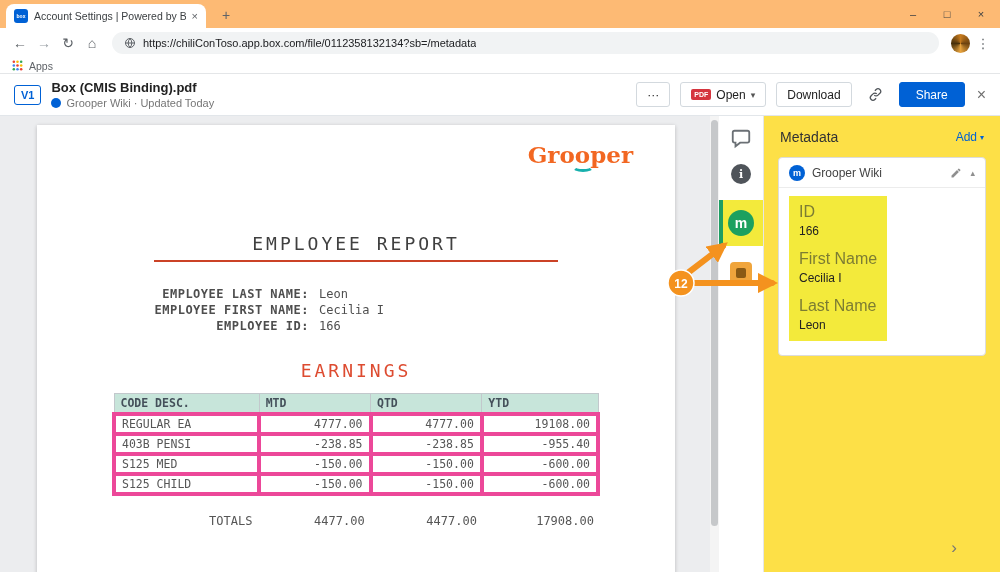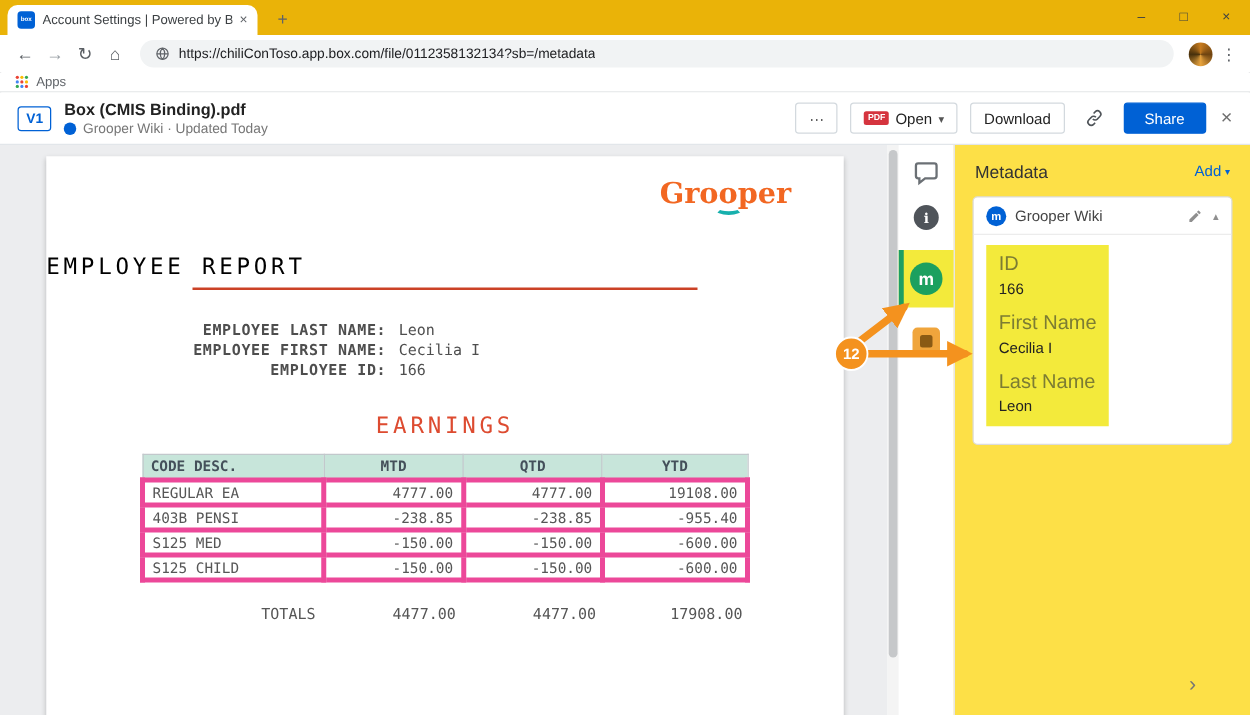--- a/index.html
+++ b/index.html
@@ -1,20 +1,20 @@
 <!DOCTYPE html>
 <html><head>
 <meta charset="utf-8">
 <style>
   *{box-sizing:border-box;margin:0;padding:0;}
   html,body{width:1000px;height:572px;}
   body{position:relative;font-family:"Liberation Sans",sans-serif;background:#fff;overflow:hidden;box-shadow:inset 0 0 0 1px #a9adb2;}
 
   
-  .tab-strip{position:absolute;left:0;top:0;width:100%;height:28px;background:#eab308;}
+  .tab-strip{position:absolute;left:0;top:0;width:100%;height:28px;background:#fdba74;}
   .tab{position:absolute;left:6px;top:4px;width:200px;height:24px;background:#fff;border-radius:8px 8px 0 0;display:flex;align-items:center;padding:0 8px;gap:6px;}
   .favicon{width:14px;height:14px;background:#0061d5;border-radius:3px;color:#fff;font-size:5px;font-weight:bold;display:flex;align-items:center;justify-content:center;flex:none;}
   .tab-title{flex:1;font-size:10.5px;color:#3c4043;white-space:nowrap;overflow:hidden;}
   .tab-close{font-size:11px;color:#5f6368;cursor:default;}
   .new-tab{position:absolute;left:216px;top:5px;width:20px;height:20px;font-size:14px;color:#5f6368;display:flex;align-items:center;justify-content:center;}
   .win-controls{position:absolute;right:2px;top:0;height:28px;display:flex;}
   .win-btn{width:34px;height:28px;display:flex;align-items:center;justify-content:center;font-size:11px;color:#3c4043;}
 
   .nav-bar{position:absolute;left:0;top:28px;width:100%;height:30px;background:#fff;display:flex;align-items:center;padding:0 8px;}
   .nav-icon{width:24px;height:26px;display:flex;align-items:center;justify-content:center;color:#5a5f64;font-size:14px;flex:none;}
@@ -43,32 +43,32 @@
   .header-close{font-size:16px;color:#6f6f6f;margin-left:2px;}
 
   
   .main{position:absolute;left:0;top:116px;width:1000px;height:456px;background:#fff;}
   .preview-area{position:absolute;left:0;top:0;width:710px;height:456px;background:#ecedef;}
   .doc-page{position:absolute;left:37px;top:9px;width:638px;height:545px;background:#fff;box-shadow:0 1px 4px rgba(0,0,0,.22);font-family:"DejaVu Sans Mono",monospace;color:#4e4e4e;overflow:hidden;}
 
   .logo{position:absolute;right:42px;top:16px;font-family:"DejaVu Serif",serif;font-weight:bold;font-size:23px;color:#f26722;}
   .logo-arc{position:absolute;left:44px;bottom:-4px;width:22px;height:10px;border:3px solid transparent;border-bottom-color:#17b0ad;border-radius:50%;}
 
-  .report-title{padding-top:78px;text-align:left;font-size:18px;letter-spacing:3px;color:#000000;white-space:nowrap;}
+  .report-title{padding-top:108px;text-align:center;font-size:18px;letter-spacing:3px;color:#404040;white-space:nowrap;}
   .title-rule{width:404px;margin:6px auto 0;border-top:2px solid #cb4226;}
 
   .doc-fields{margin-top:24px;font-size:12px;line-height:16px;}
   .df-row{display:flex;}
   .df-label{width:272px;text-align:right;font-weight:bold;letter-spacing:.5px;flex:none;}
   .df-value{margin-left:10px;}
 
   .earnings-title{margin-top:26px;text-align:center;font-size:18px;letter-spacing:3px;color:#dd4b30;}
 
   .earn-table{width:488px;margin:12px auto 0;border-collapse:collapse;font-size:11.5px;}
-  .earn-table th{background:#c7e5da;border:1px solid #c2c8cc;padding:2px 6px;font-weight:bold;color:#44505a;text-align:center;}
+  .earn-table th{background:#c7e5da;border:1px solid #c2c8cc;padding:2px 6px;font-weight:bold;color:#44505a;text-align:left;}
   .earn-table th:first-child{text-align:left;}
   .earn-table td{border:4px solid #ec4899;padding:1px 6px;text-align:right;color:#565656;}
   .earn-table td:first-child{text-align:left;}
 
   .totals-row{width:488px;margin:18px auto 0;display:flex;font-size:12px;color:#565656;}
   .tcol{width:23%;text-align:right;padding:0 6px;}
   .tcol.c1{width:30%;}
   .tcol.c4{width:24%;}
 
   

